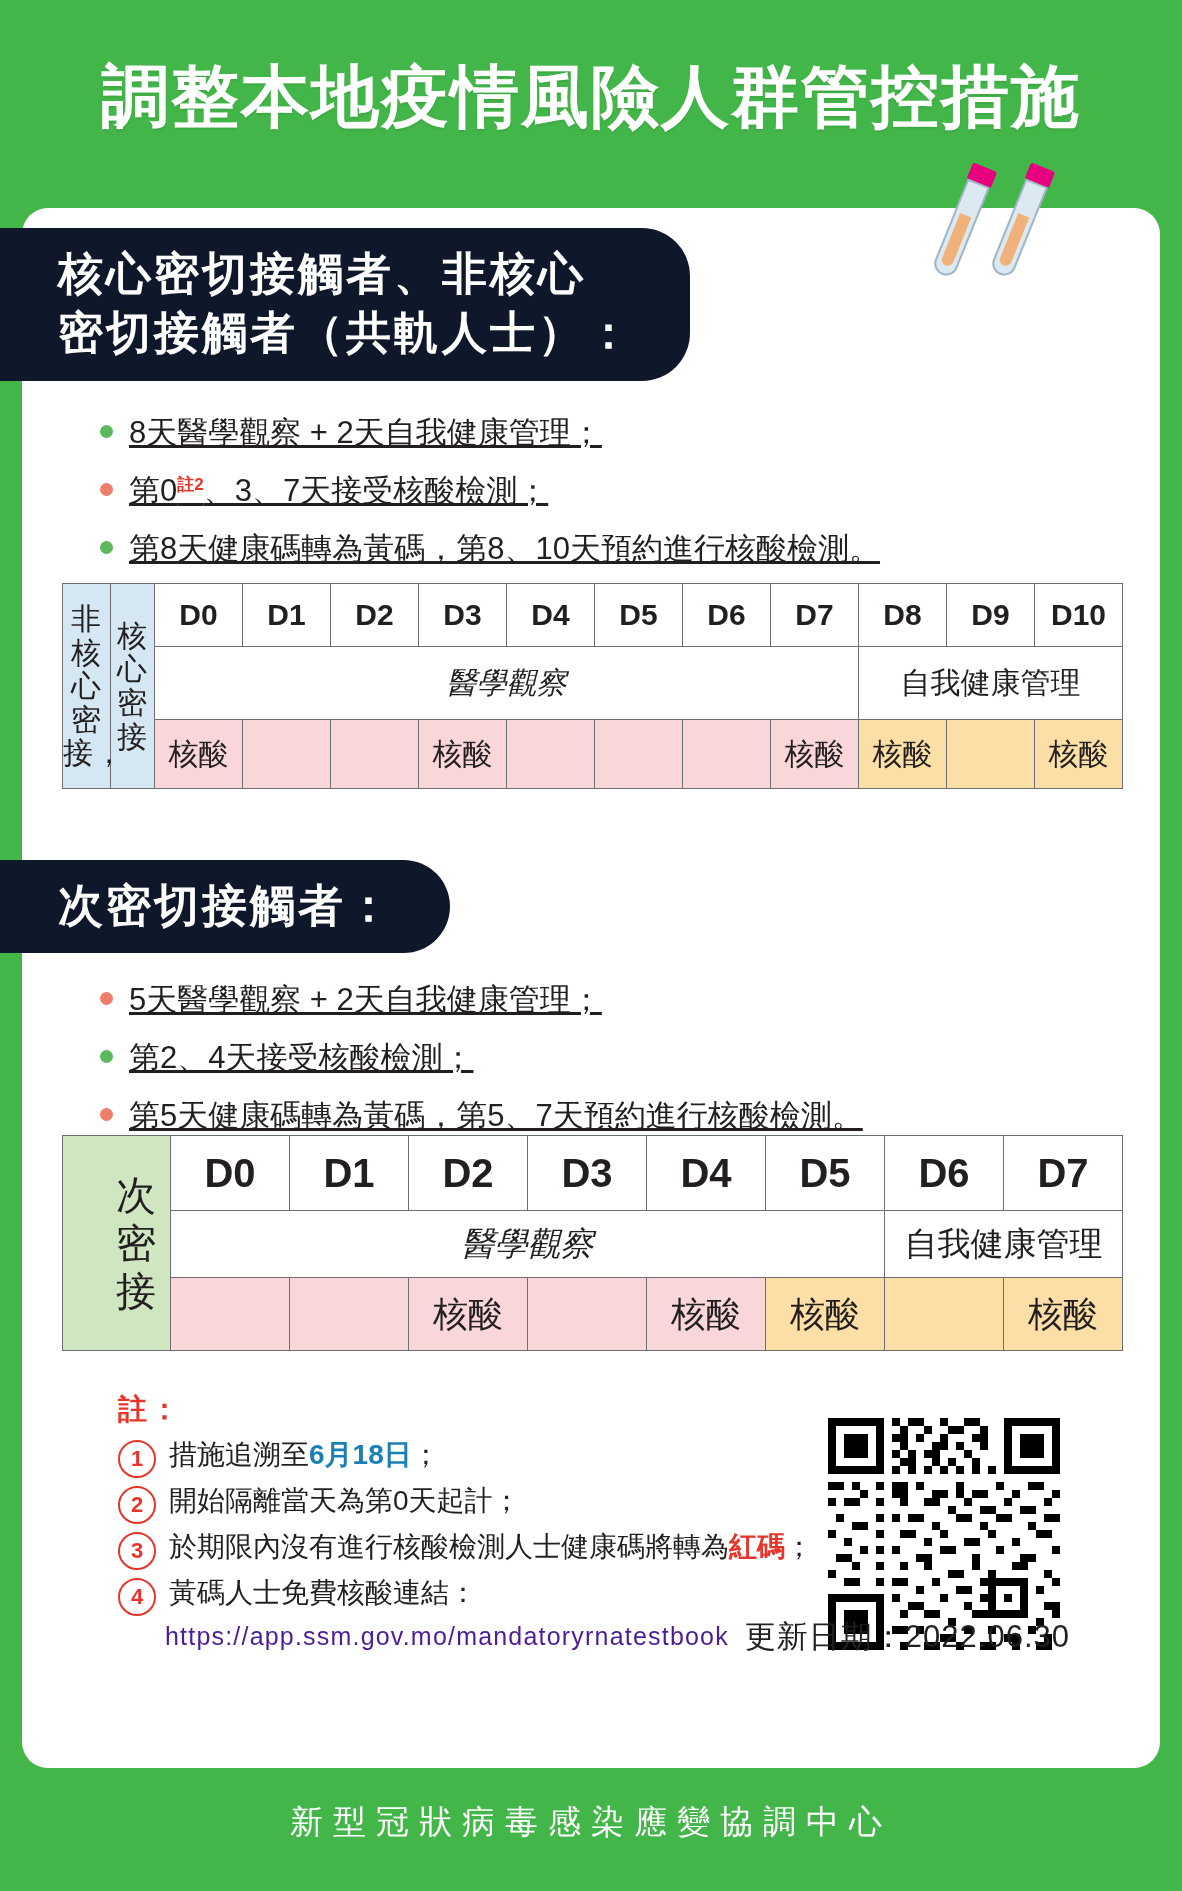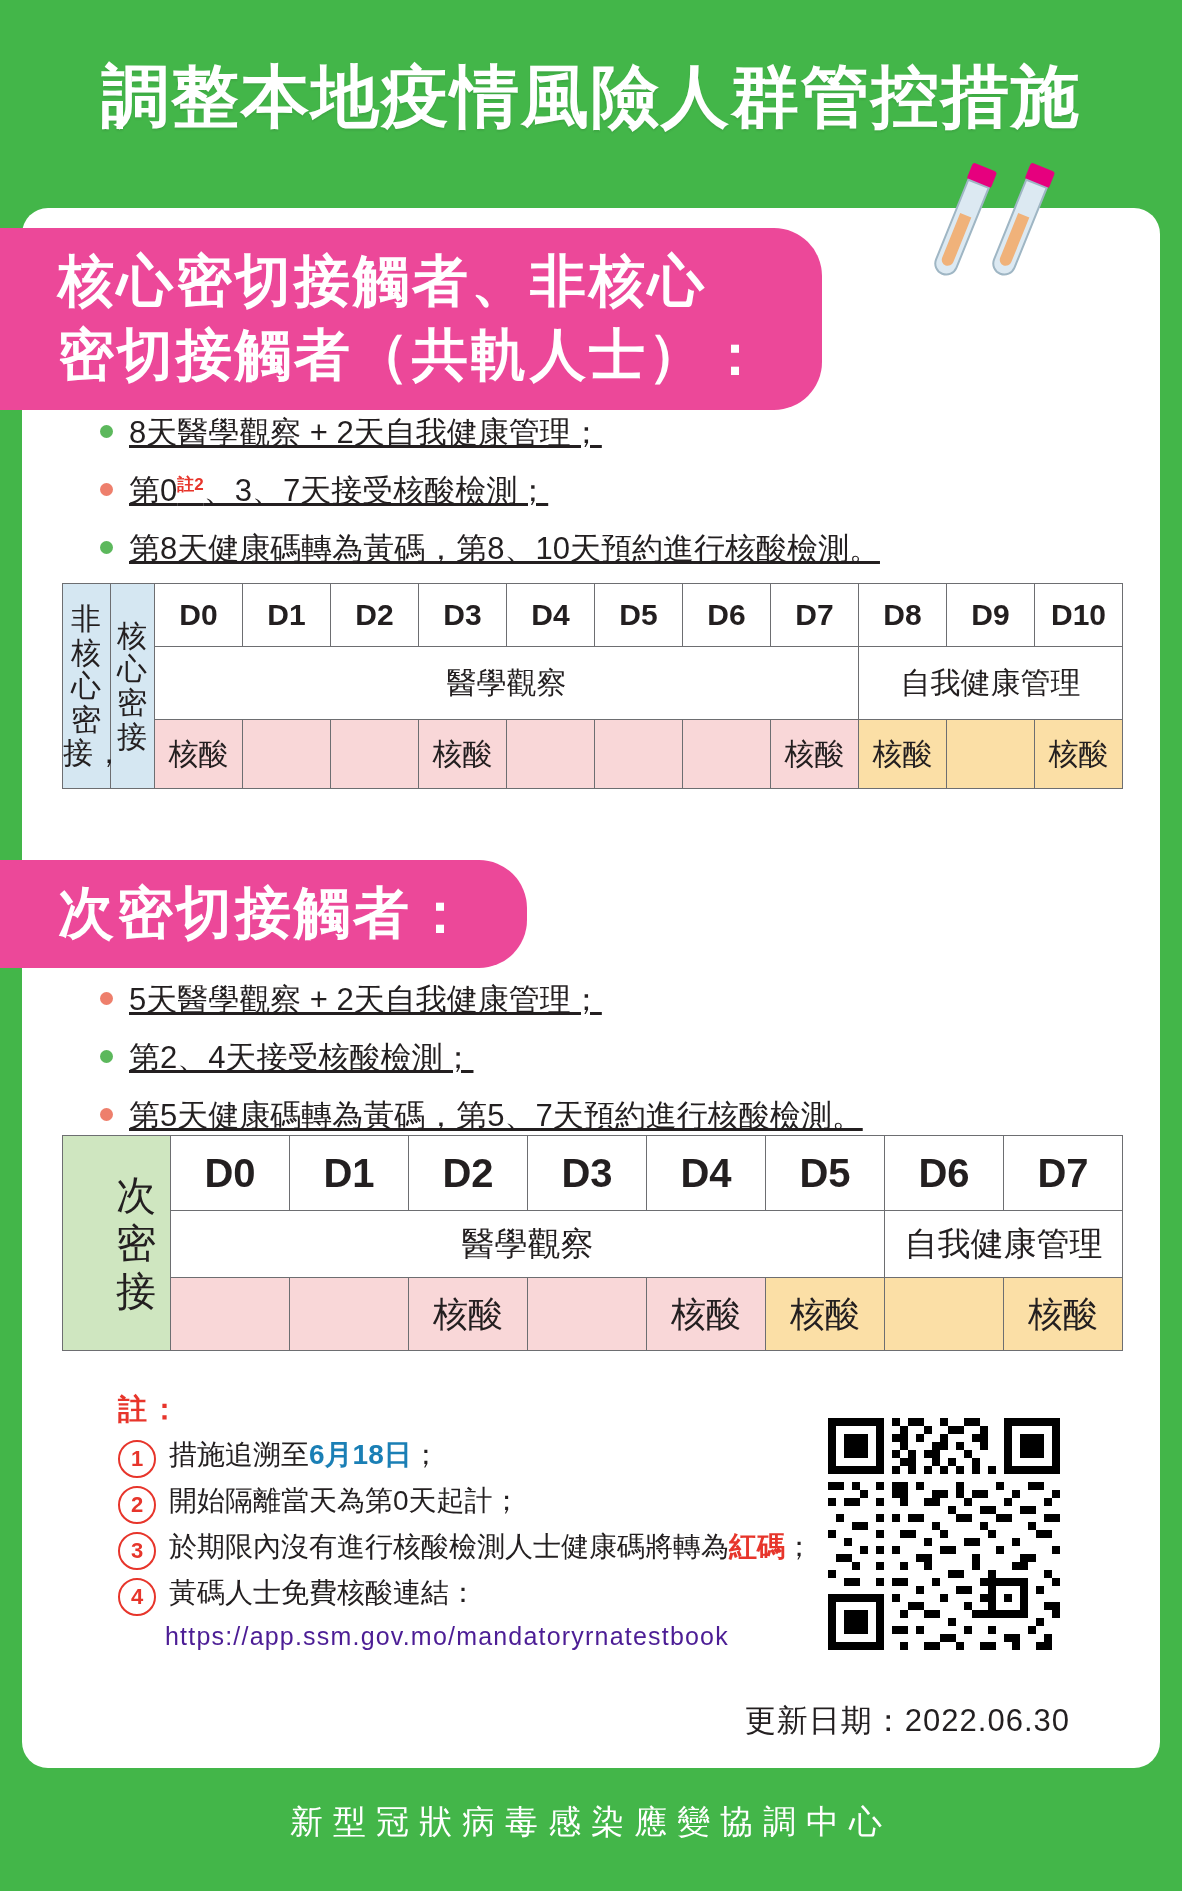--- a/index.html
+++ b/index.html
@@ -48,27 +48,27 @@
     right: 90px;
     top: 155px;
     width: 190px;
     height: 150px;
     z-index: 6;
   }
   
   .pill {
     position: absolute;
     left: 0px;
-    background: #ec4899;
+    background: #0f172a;
     color: #ffffff;
     font-weight: bold;
     border-top-right-radius: 48px;
     border-bottom-right-radius: 48px;
     padding: 16px 56px 18px 58px;
-    font-size: 56px;
+    font-size: 45px;
     line-height: 1.32;
     letter-spacing: 3px;
     z-index: 5;
   }
   #pill1 { top: 228px; }
   #pill2 { top: 860px; }
   
   .bullets {
     position: absolute;
     left: 100px;
@@ -124,21 +124,21 @@
     font-size: 33px;
     line-height: 1.12;
     letter-spacing: 1px;
   }
   .rowlabel.green {
     background: #cfe6c0;
     font-size: 40px;
     line-height: 1.2;
     padding-left: 40px;
   }
-  .obs { height: 72px; font-size: 32px; }
+  .obs { height: 72px; font-size: 32px; font-style: italic; }
   .selfmanage { height: 72px; font-size: 28px; line-height: 1.2; }
   .nat {
     height: 68px;
     background: #f9d7d8;
     color: #1a7fb5;
     font-size: 32px;
   }
   .nat.empty { color: transparent; }
   .nat.yellow { background: #fbdfa6; }
   
@@ -200,21 +200,21 @@
     right: 122px;
     top: 1418px;
     width: 232px;
     height: 232px;
     background: #ffffff;
   }
   
   .updated {
     position: absolute;
     right: 112px;
-    top: 1700px;
+    top: 1616px;
     font-size: 31px;
     color: #231f20;
     letter-spacing: 1px;
   }
   
   .footer {
     position: absolute;
     left: 0;
     top: 1800px;
     width: 100%;

